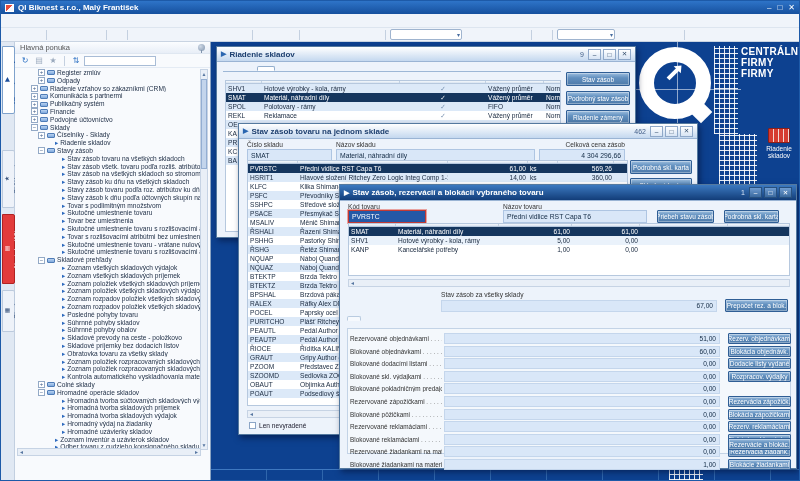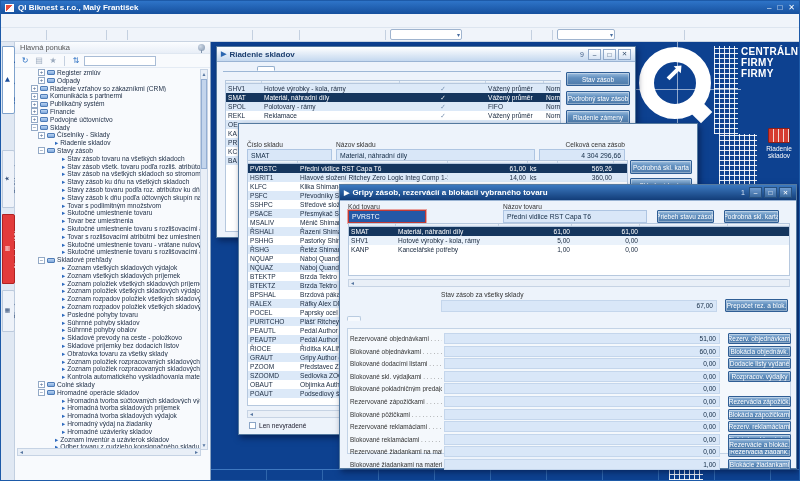--- a/index.html
+++ b/index.html
@@ -647,20 +647,30 @@
         </div>
     </div>
     <div class="w1btns">
       <div class="btn">Stav zásob</div>
       <div class="btn">Podrobný stav zásob</div>
       <div class="btn">Riadenie zámeny</div>
     </div>
   </div>
 
   <div class="window" id="win2">
+    <div class="titlebar">
+      <span class="wic">▶</span>
+      <span>Stav zásob tovaru na jednom sklade</span>
+      <span class="wctl">
+        <span class="wbadge">462</span>
+        <span class="wbtn">–</span>
+        <span class="wbtn">□</span>
+        <span class="wbtn">✕</span>
+      </span>
+    </div>
     <span class="flabel" style="left:8px;top:17px">Číslo skladu</span>
     <span class="flabel" style="left:97px;top:17px">Názov skladu</span>
     <span class="flabel" style="left:300px;top:17px;width:86px;text-align:right">Celková cena zásob</span>
     <div class="field" style="position:absolute;left:8px;top:25px;width:85px;height:12px">SMAT</div>
     <div class="field" style="position:absolute;left:97px;top:25px;width:199px;height:12px">Materiál, náhradní díly</div>
     <div class="field num" style="position:absolute;left:300px;top:25px;width:86px;height:12px">4 304 296,66</div>
     <div class="grid" id="w2grid">
       <div class="ghead">
 
       <span></span>
@@ -891,21 +901,21 @@
       </div>
     <div class="wcheck" style="left:10px;top:298px">
       <span class="box"></span>
       <span>Len nevyradené</span>
     </div>
   </div>
 
   <div class="window" id="win3">
     <div class="titlebar dark">
       <span class="wic">▶</span>
-      <span>Gripy zásob, rezervácií a blokácií vybraného tovaru</span>
+      <span>Stav zásob, rezervácií a blokácií vybraného tovaru</span>
       <span class="wctl">
         <span class="wbadge">1</span>
         <span class="wbtn">–</span>
         <span class="wbtn">□</span>
         <span class="wbtn">✕</span>
       </span>
     </div>
     <span class="flabel" style="left:8px;top:18px">Kód tovaru</span>
     <span class="flabel" style="left:163px;top:18px">Názov tovaru</span>
     <div class="w3code">PVRSTC</div>

